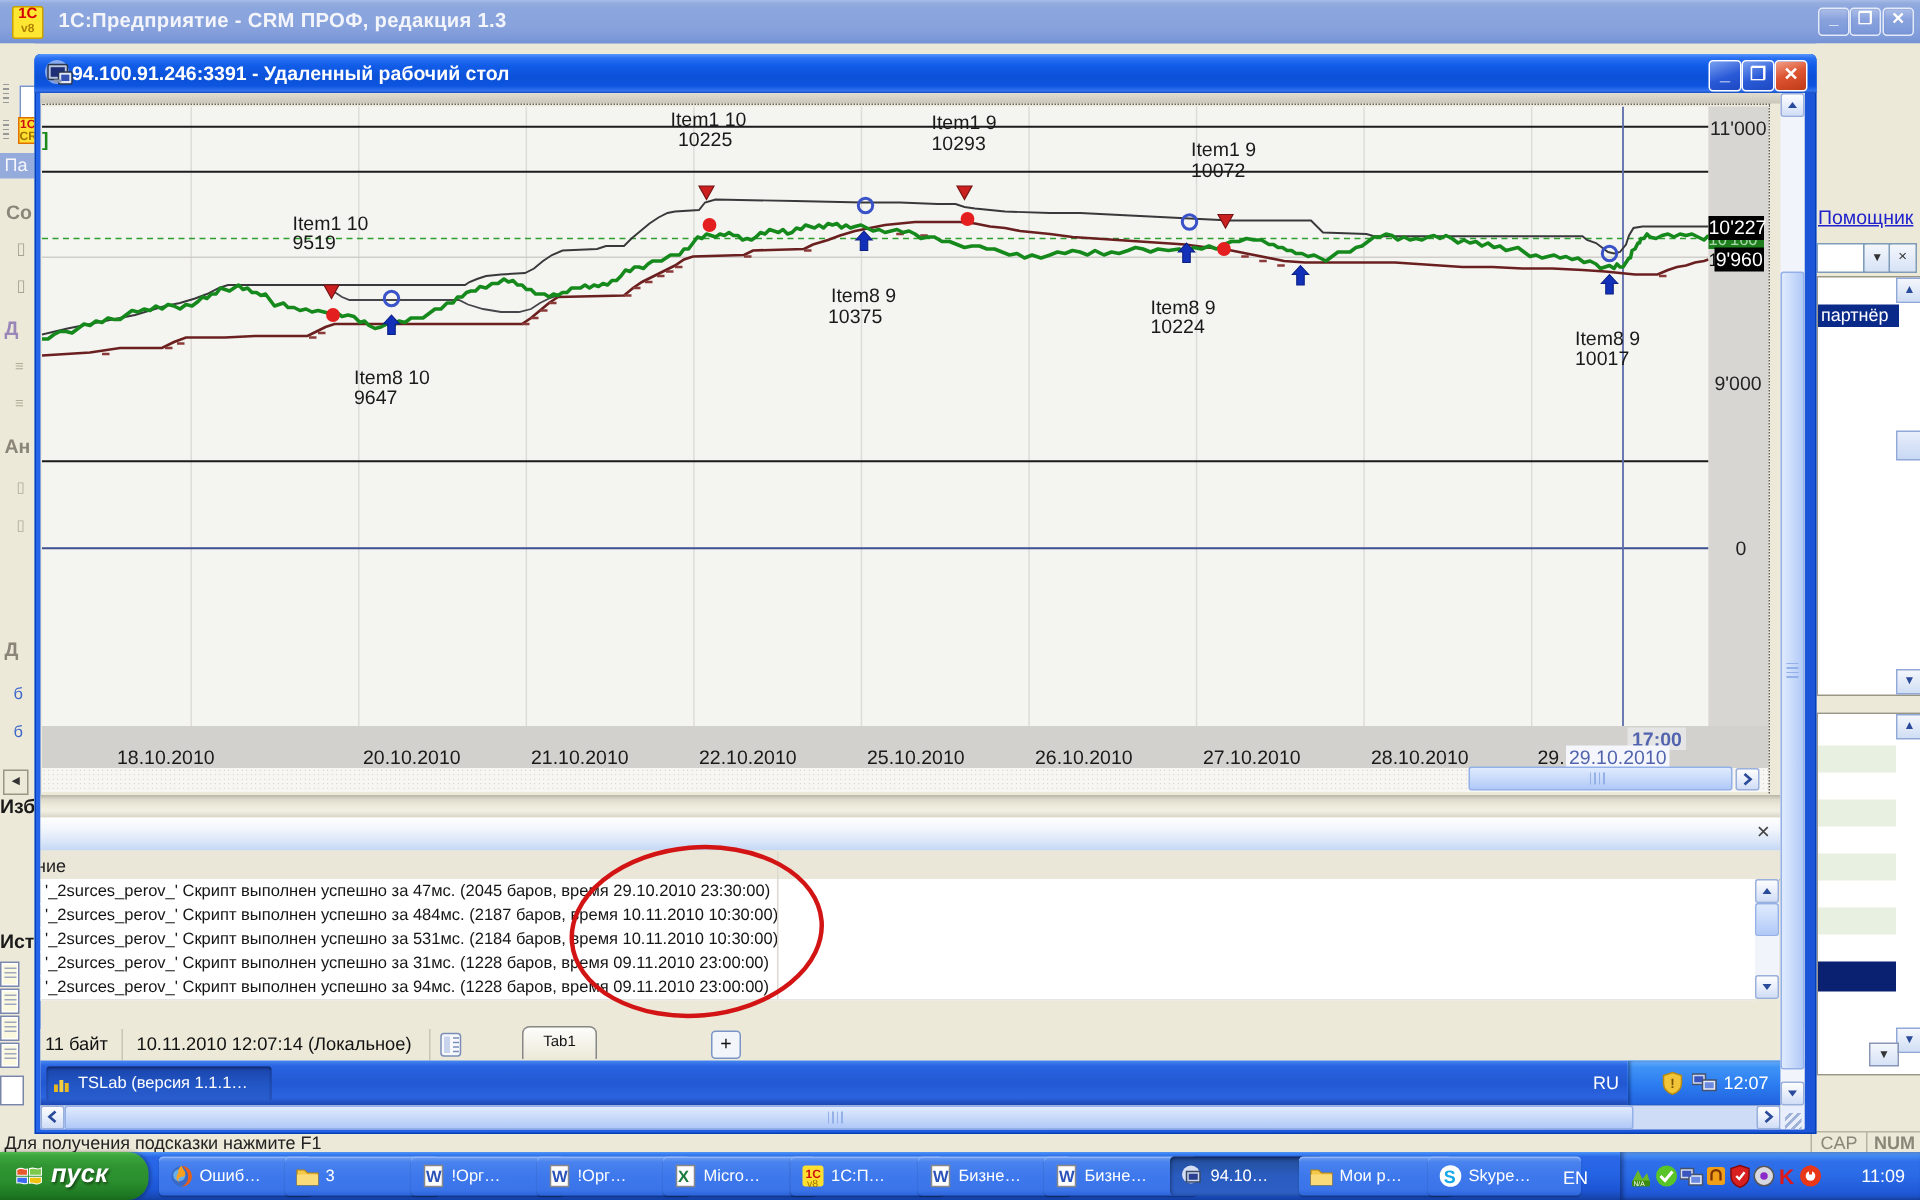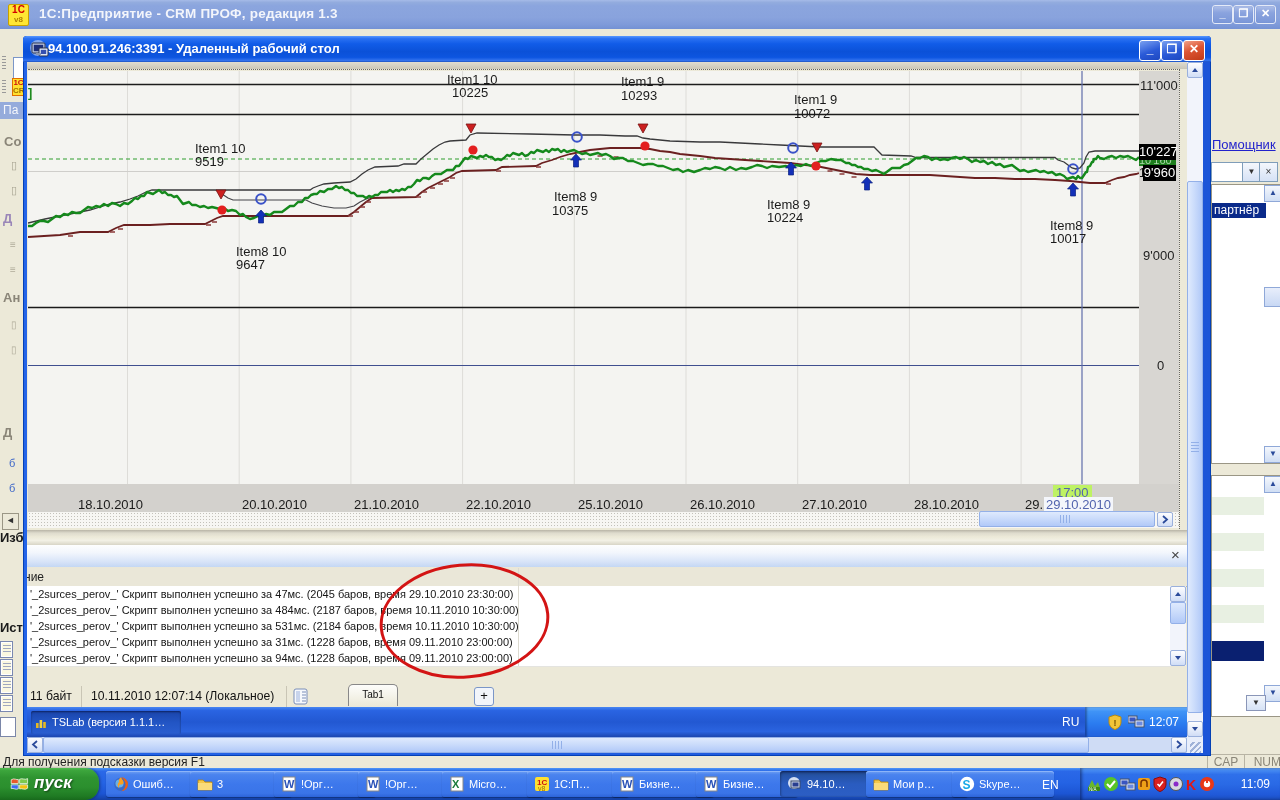--- a/index.html
+++ b/index.html
@@ -139,23 +139,23 @@
     <div style="position:absolute;left:1px;top:468px;width:52px;height:18px;background:#e8f0e2;"></div>
     <div style="position:absolute;left:1px;top:504px;width:52px;height:18px;background:#e8f0e2;"></div>
     <div style="position:absolute;left:1px;top:540px;width:52px;height:18px;background:#e8f0e2;"></div>
     <div style="position:absolute;left:1px;top:576px;width:52px;height:18px;background:#e8f0e2;"></div>
     <div style="position:absolute;left:1px;top:612px;width:52px;height:20px;background:#0a2070;"></div>
     <div style="position:absolute;left:53px;top:656px;width:16px;height:15px;background:linear-gradient(180deg,#f4f7fc,#d0def4);border:1px solid #8fa8d8;color:#2a4a9a;font-size:8px;text-align:center;line-height:14px;">▼</div>
     <div style="position:absolute;left:35px;top:666px;width:18px;height:14px;background:linear-gradient(180deg,#f4f7fc,#d6e2f6);border:1px solid #8a96b8;color:#333;font-size:8px;text-align:center;line-height:13px;">▼</div>
   </div>
 
   <div class="abs" id="bstatus" style="left:0;top:754px;width:1280px;height:14px;background:#ece9d8;font-size:12px;color:#222;">
-    <span style="position:absolute;left:3px;top:1px;">Для получения подсказки версия F1</span>
+    <span style="position:absolute;left:3px;top:1px;">Для получения подсказки нажмите F1</span>
     <span style="position:absolute;left:1207px;top:0;width:36px;height:13px;border-left:1px solid #b8b4a4;border-top:1px solid #b8b4a4;color:#8a8678;text-align:center;">CAP</span>
-    <span style="position:absolute;left:1244px;top:0;width:36px;height:13px;border-left:1px solid #b8b4a4;border-top:1px solid #b8b4a4;color:#8a8678;text-align:right;">NUM</span>
+    <span style="position:absolute;left:1244px;top:0;width:36px;height:13px;border-left:1px solid #b8b4a4;border-top:1px solid #b8b4a4;color:#8a8678;text-align:center;font-weight:bold;">NUM</span>
   </div>
 
   <div class="abs" id="rwframe"></div>
   <div class="abs" id="rwtitle">
     <svg style="position:absolute;left:6px;top:4px" width="20" height="18" viewBox="0 0 20 18">
       <circle cx="9" cy="8" r="8" fill="#dce4f2" opacity="0.55"></circle>
       <rect x="3" y="3" width="13" height="10" rx="1" fill="#b8c4dd" stroke="#2a3550"></rect>
       <rect x="4.8" y="4.8" width="9.4" height="6.4" fill="#1e2f78"></rect>
       <rect x="10" y="8" width="9" height="8" rx="1" fill="#dfe6f4" stroke="#2a3550"></rect>
       <rect x="11.8" y="9.8" width="5.4" height="4.2" fill="#3450b0"></rect>
@@ -181,21 +181,21 @@
   <div class="abs" id="dates">
     <span style="left:2px;margin-left:48px;">18.10.2010</span>
     <span style="left:214px;">20.10.2010</span>
     <span style="left:326px;">21.10.2010</span>
     <span style="left:438px;">22.10.2010</span>
     <span style="left:550px;">25.10.2010</span>
     <span style="left:662px;">26.10.2010</span>
     <span style="left:774px;">27.10.2010</span>
     <span style="left:886px;">28.10.2010</span>
     <span style="left:997px;">29.1</span>
-    <span style="left:1025px;top:1px;background:#bef264;color:#5264ae;padding:0 3px;">17:00</span>
+    <span style="left:1057px;top:1px;background:#e5e5e5;color:#5264ae;padding:0 3px;font-weight:bold;">17:00</span>
     <span style="left:1016px;background:#f4f6fb;color:#5264ae;padding:0 2px;">29.10.2010</span>
   </div>
   <div class="abs" id="scrollrow"></div>
   <div class="sthumb" style="left:979px;top:511px;width:176px;height:16px;"></div>
   <div class="abs" style="left:1060px;top:515px;width:10px;height:8px;background:repeating-linear-gradient(90deg,#93b0e8 0 1px,transparent 1px 3px);"></div>
   <div class="sbtn" style="left:1157px;top:512px;height:15px;"><svg width="8" height="9" viewBox="0 0 8 9" style="margin-top:2px">
         <path d="M2 1 L6 4.5 L2 8" fill="none" stroke="#2a4a9a" stroke-width="1.8"></path>
       </svg></div>
   <div class="abs" id="chartborder"></div>
 

